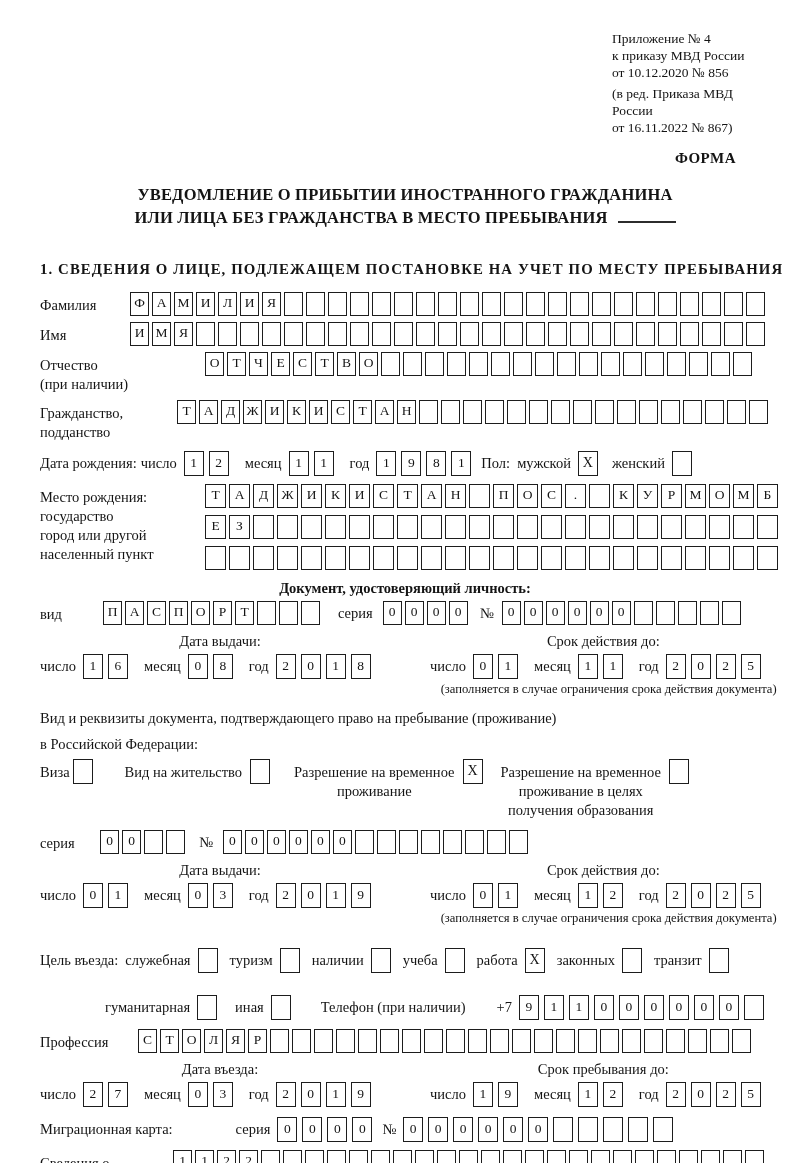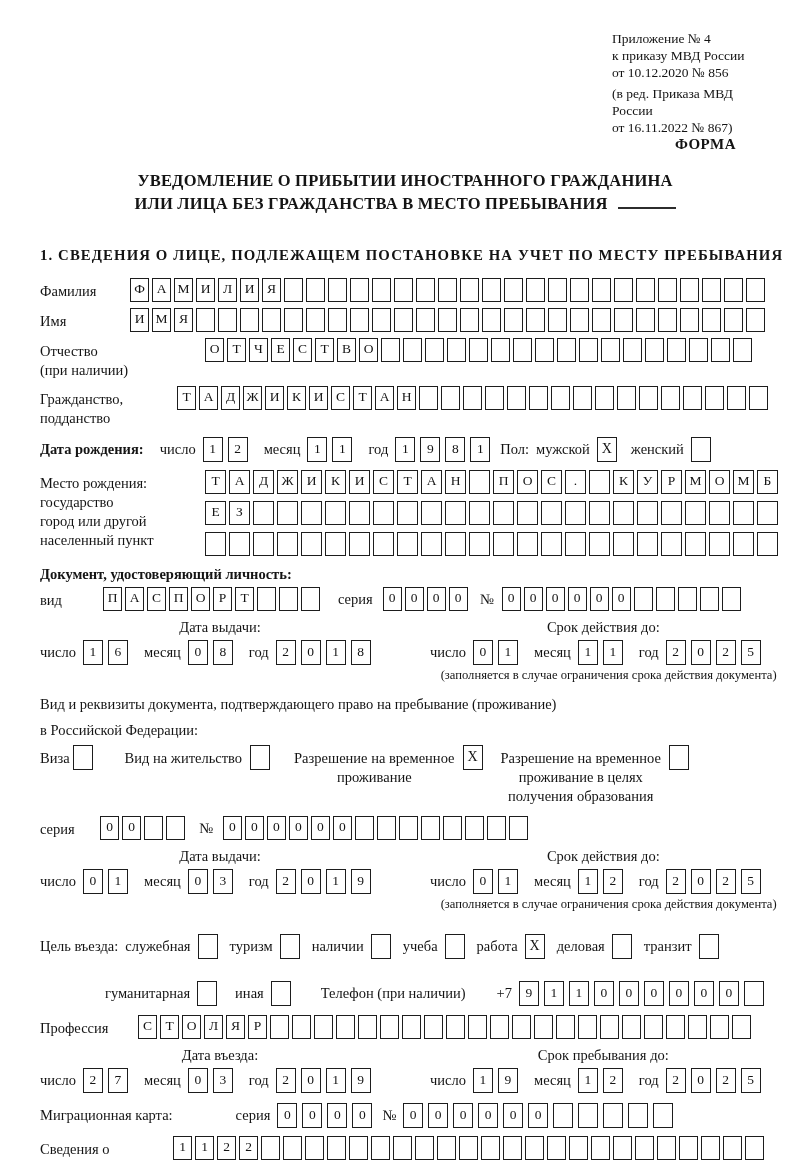--- a/index.html
+++ b/index.html
@@ -3,21 +3,21 @@
 <meta charset="utf-8">
 <style>
   html,body{margin:0;padding:0;background:#ffffff;}
   body{width:800px;height:1163px;overflow:hidden;color:#141414;
        font-family:"Liberation Serif","DejaVu Serif",serif;}
   .page{padding:30px 30px 0 40px;}
 
   
   .appendix{margin-left:572px;font-size:13.5px;line-height:17px;}
   .appendix .gap{height:4px;}
-  .form-label{text-align:right;padding-right:34px;font-weight:bold;font-size:15px;letter-spacing:.5px;}
+  .form-label{margin-top:14px;text-align:right;padding-right:34px;font-weight:bold;font-size:15px;letter-spacing:.5px;}
 
   
   .title{margin-top:16px;text-align:center;font-weight:bold;font-size:16.5px;line-height:23px;letter-spacing:.2px;}
   .u-line{display:inline-block;width:58px;border-bottom:2px solid #2c2c2c;height:14px;margin-left:10px;}
   .sec-head{margin-top:32px;font-weight:bold;font-size:14.8px;letter-spacing:1.1px;white-space:nowrap;}
 
   
   .frow{display:flex;align-items:flex-start;margin-top:6px;}
   .lbl{font-size:14.5px;line-height:18px;padding-top:4px;flex:0 0 auto;}
   .lbl2{font-size:14.5px;line-height:19px;padding-top:4px;flex:0 0 auto;}
@@ -30,21 +30,21 @@
   .wide .cell{width:21px;}
   .dates{gap:5px;}
   .dates .cell{width:20px;height:25px;line-height:21px;}
   .stack{display:flex;flex-direction:column;gap:7px;}
 
   
   .box{box-sizing:border-box;display:inline-block;width:20px;height:25px;border:1.6px solid #1d1d1d;
        text-align:center;font-size:14px;line-height:21px;vertical-align:top;background:#fff;}
 
   
-  .center-bold{margin-top:10px;text-align:left;font-weight:bold;font-size:14.5px;}
+  .center-bold{margin-top:10px;text-align:center;font-weight:bold;font-size:14.5px;}
   .inline-lbl{font-size:14.5px;padding-top:4px;}
 
   
   .dpair{display:flex;margin-top:8px;}
   .dcol-l{width:360px;flex:0 0 auto;}
   .dcol-r{flex:1 1 auto;padding-left:30px;}
   .dhead{text-align:center;font-size:14.5px;margin-bottom:4px;}
   .drow{display:flex;align-items:center;}
   .dgrp{display:flex;align-items:center;margin-right:16px;}
   .dl{font-size:14.5px;margin-right:7px;}
@@ -222,21 +222,21 @@
         <span class="cell">&nbsp;</span>
         <span class="cell">&nbsp;</span>
         <span class="cell">&nbsp;</span>
         <span class="cell">&nbsp;</span>
         <span class="cell">&nbsp;</span>
         <span class="cell">&nbsp;</span>
       </span>
   </div>
 
   <div class="frow" style="align-items:center;margin-top:9px;">
-    <span class="dl" style="margin-right:16px;font-weight:bold;">Дата рождения:</span>
+    <span class="dl" style="margin-right:4px;">Дата рождения:</span>
     <span class="dgrp">
       <span class="dl">число</span>
       <span class="cellrow dates">
           <span class="cell">1</span>
           <span class="cell">2</span>
         </span>
     </span>
     <span class="dgrp">
       <span class="dl">месяц</span>
       <span class="cellrow dates">
@@ -576,21 +576,21 @@
       <span class="sp"></span>
     <span class="t">наличии</span>
     <span class="box">&nbsp;</span>
       <span class="sp"></span>
     <span class="t">учеба</span>
     <span class="box">&nbsp;</span>
       <span class="sp"></span>
     <span class="t">работа</span>
     <span class="box">X</span>
       <span class="sp"></span>
-    <span class="t">деловая</span>
+    <span class="t">законных</span>
     <span class="box">&nbsp;</span>
       <span class="sp"></span>
     <span class="t">транзит</span>
     <span class="box">&nbsp;</span>
   </div>
 
   <div class="prow indent65">
     <span class="t">гуманитарная</span>
     <span class="box">&nbsp;</span>
     <span class="sp" style="width:18px;"></span>

